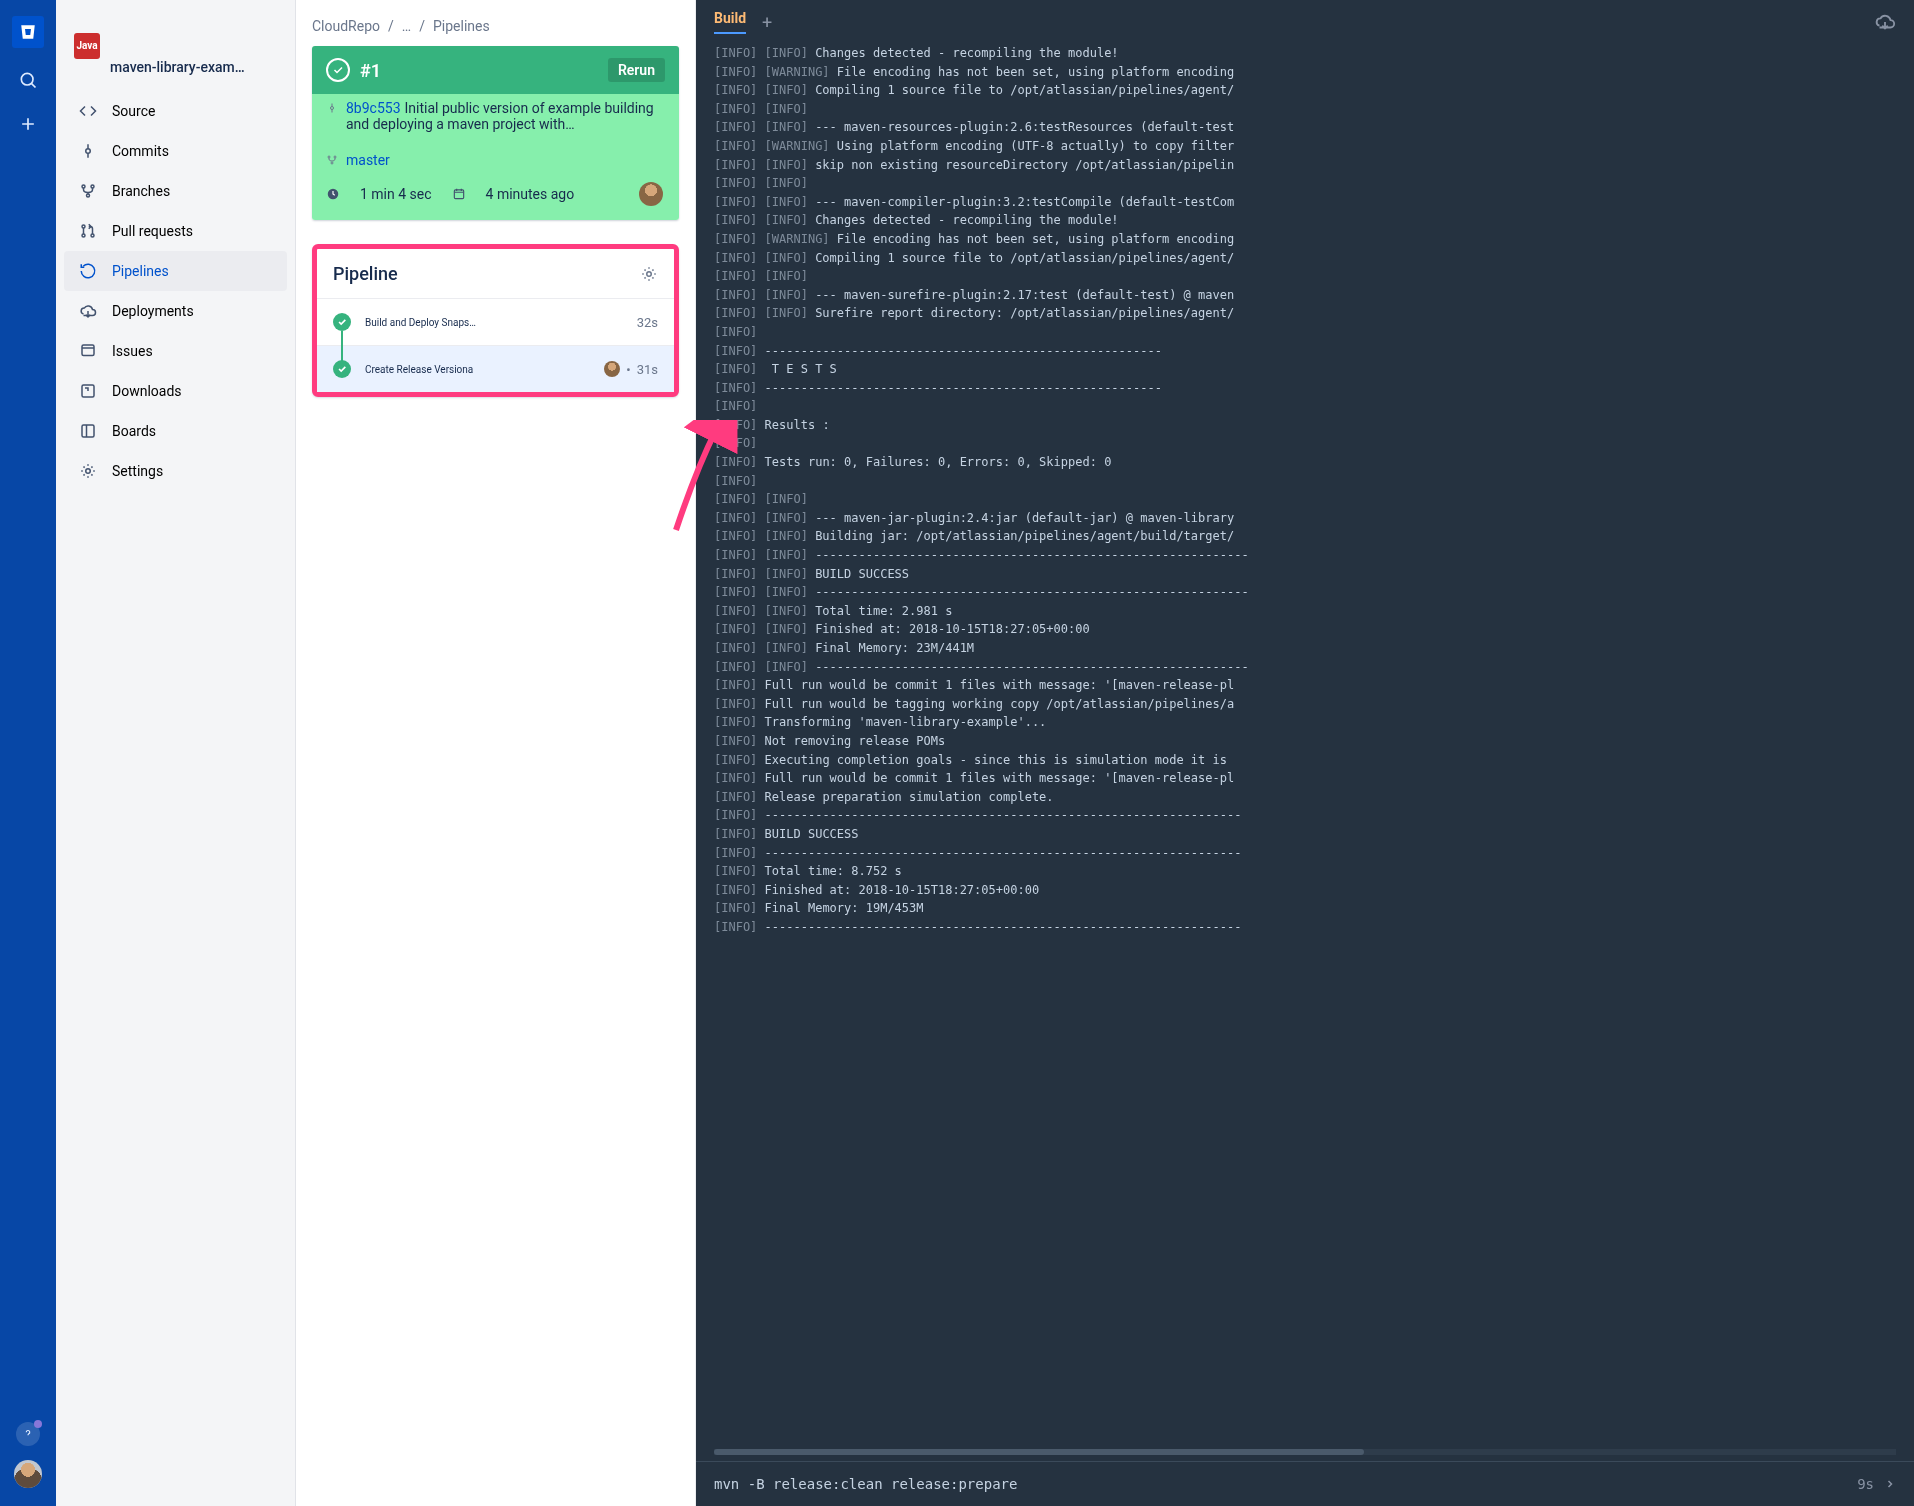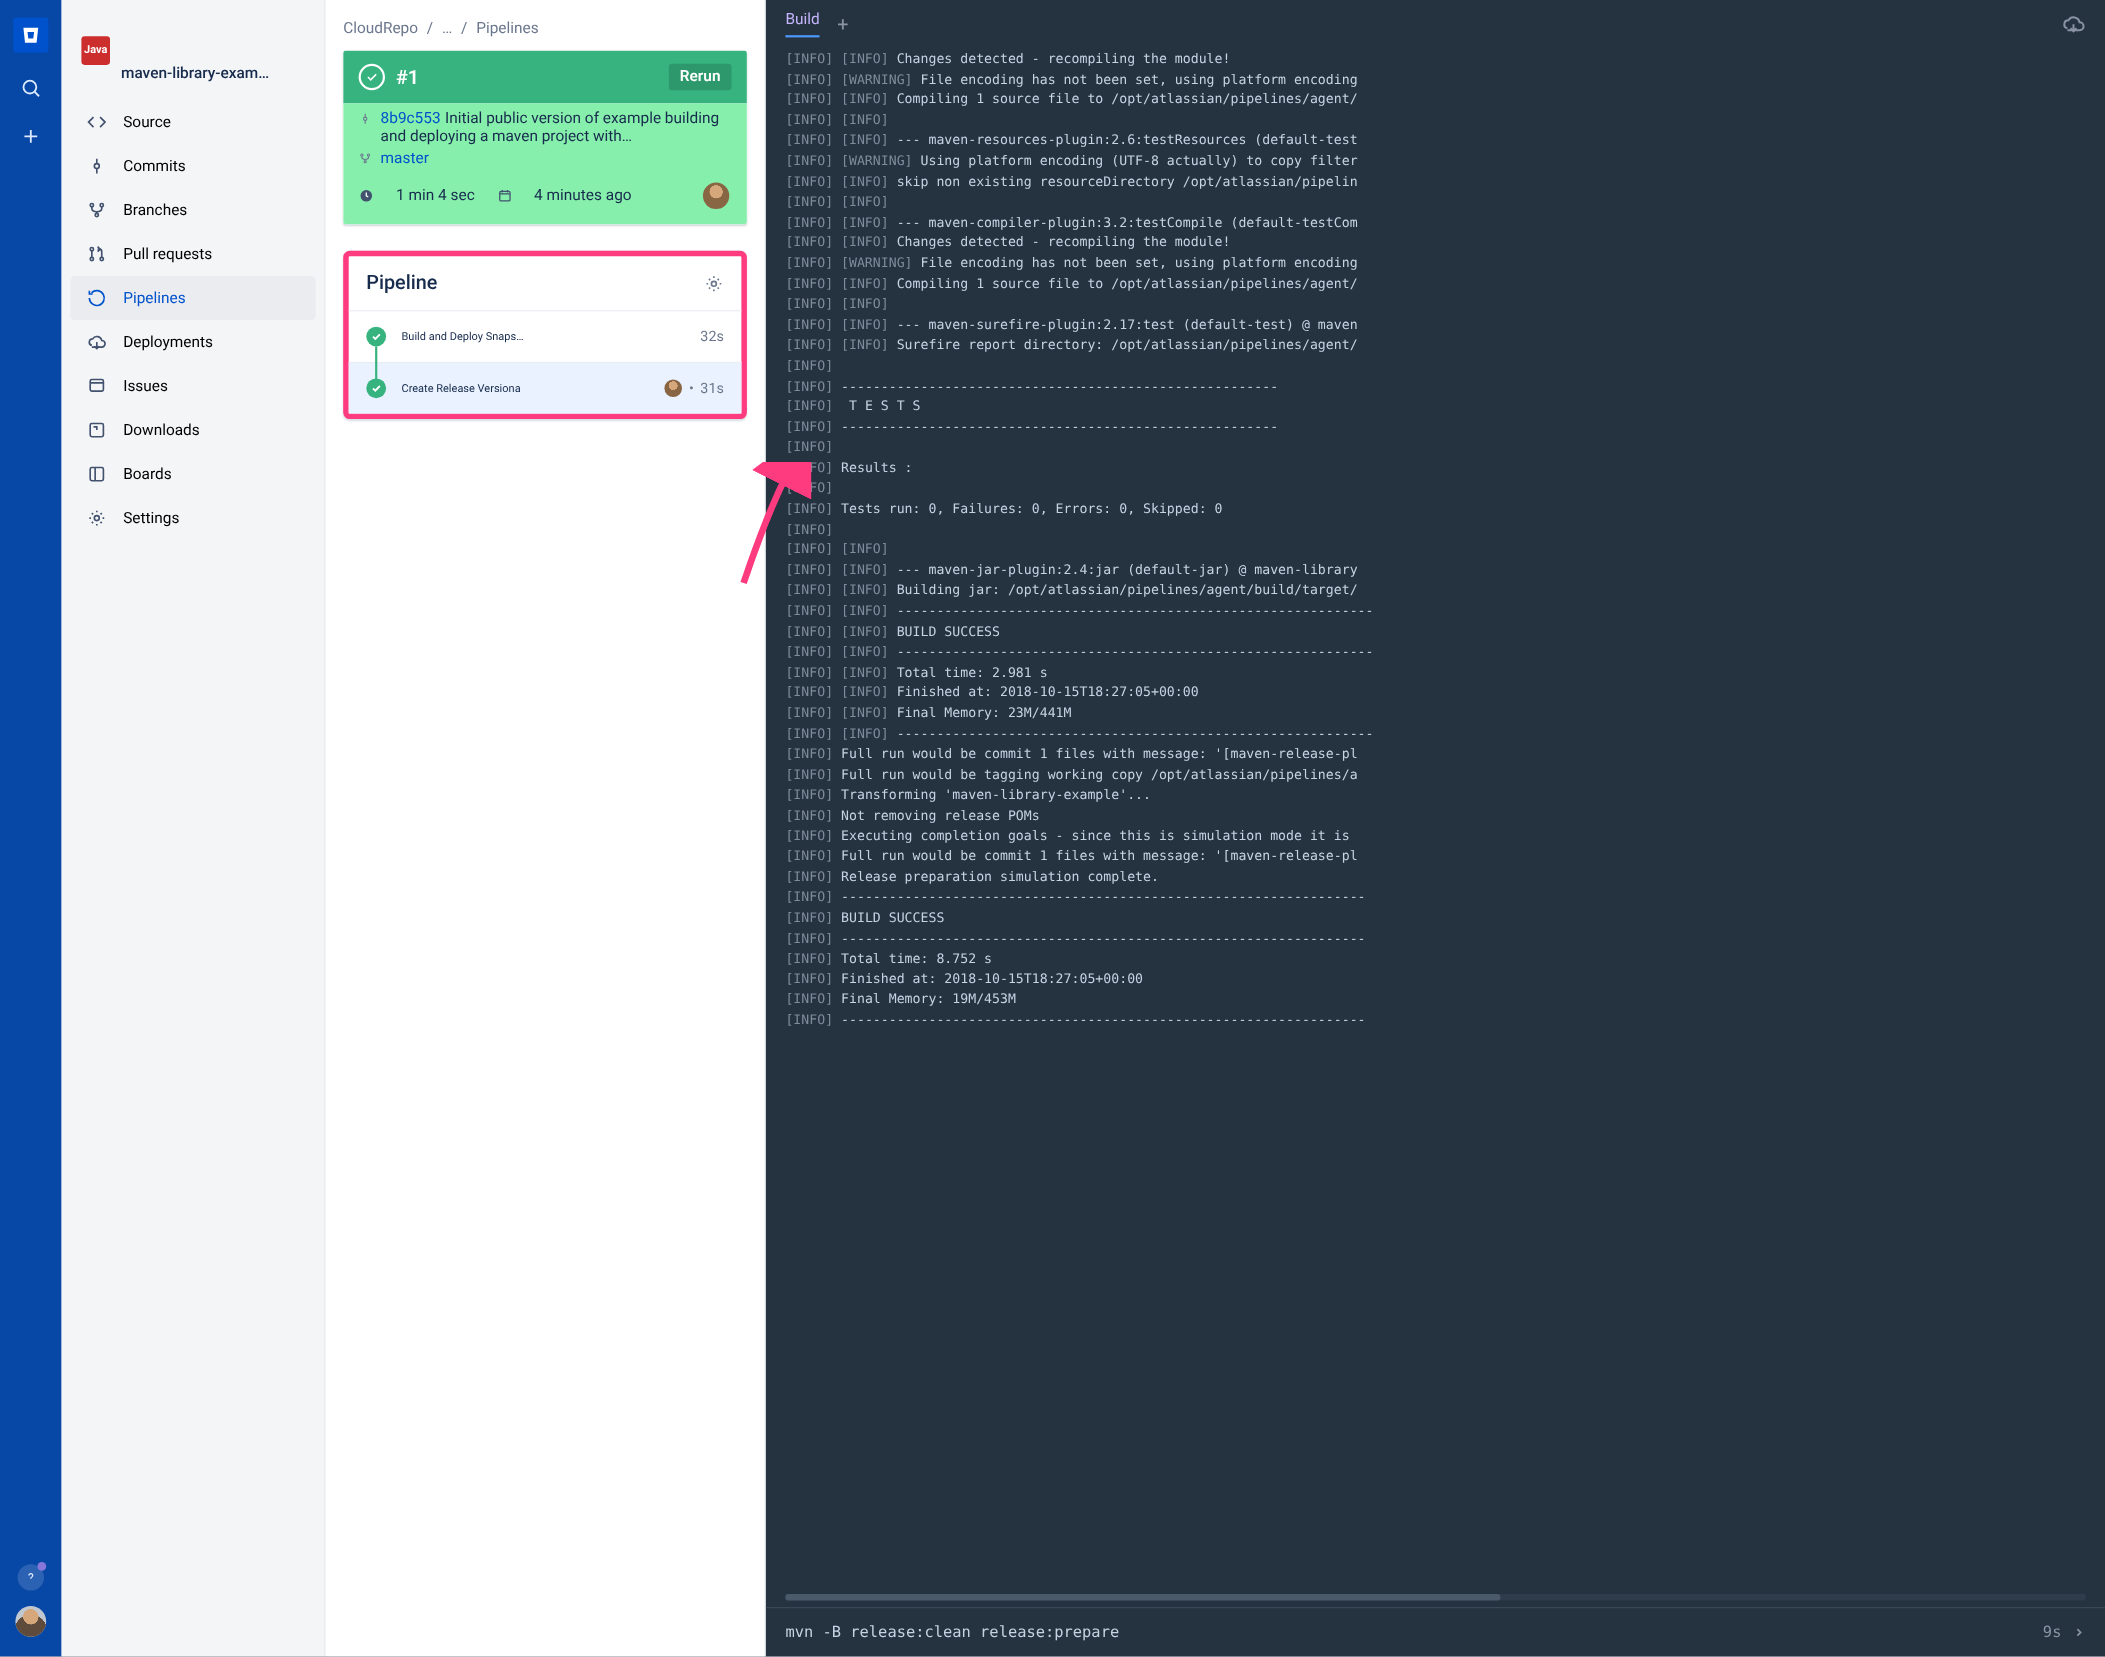--- a/index.html
+++ b/index.html
@@ -63,21 +63,21 @@
 .breadcrumb .sep { color: #6b778c; }
 .runcard { border-radius: 3px; overflow: hidden; margin-bottom: 24px; box-shadow: 0 1px 2px rgba(9,30,66,0.2); }
 .runcard .runhead { background: #36b37e; color: #fff; display:flex; align-items:center; padding: 12px 14px; gap: 10px; }
 .runcard .runhead .status { width: 24px; height: 24px; border: 2px solid #fff; border-radius: 50%; display:flex; align-items:center; justify-content:center; }
 .runcard .runhead .title { font-weight: 600; font-size: 18px; flex: 1; }
 .runcard .runhead .rerun { background: rgba(0,0,0,0.15); padding: 4px 10px; border-radius: 3px; font-weight: 600; cursor:pointer; }
 .runcard .body { padding: 6px 16px 14px 14px; background: #86efac; }
 .runcard .commitrow { display: flex; gap: 8px; align-items: flex-start; color: #172b4d; font-size: 14px; }
 .runcard .commitrow .ci { color:#6b778c; flex-shrink:0; margin-top:2px;}
 .runcard .commitrow .chash { color: #0052cc; margin-right: 4px; }
-.runcard .branch { margin-top: 4px; display:flex; gap:8px; align-items:center; }
+.runcard .branch { margin-top: 20px; display:flex; gap:8px; align-items:center; }
 .runcard .branch a { color: #0052cc; text-decoration: none; }
 .runcard .meta { margin-top: 14px; display:flex; gap: 20px; align-items:center; color:#172b4d; font-size: 14px;}
 .runcard .meta .avatar { margin-left: auto; width: 24px; height: 24px; border-radius: 50%; background: radial-gradient(circle at 50% 35%, #d6a77a 30%, #864 31% 100%); }
 
 .pipelinebox {
   border: 5px solid #ff3b7f;
   border-radius: 6px;
   background: #fff;
   box-shadow: 0 1px 2px rgba(9,30,66,0.15);
 }
@@ -106,21 +106,21 @@
 
 
 .logpanel {
   flex: 1;
   background: #253240;
   color: #c5d3e2;
   display: flex;
   flex-direction: column;
 }
 .loghead { display:flex; align-items:center; padding: 10px 18px 0 18px; gap: 16px; }
-.loghead .tab { color: #c4b5fd; border-bottom: 2px solid #4c9aff; padding-bottom: 6px; font-weight: 400; }
+.loghead .tab { color: #fdba74; border-bottom: 2px solid #4c9aff; padding-bottom: 6px; font-weight: 700; }
 .loghead .plus { color: #8993a4; font-size: 18px; cursor:pointer; }
 .loghead .cloud { margin-left:auto; color:#8993a4; }
 .loglines { flex:1; overflow: hidden; padding: 10px 0 0 18px; font-family: "SFMono-Regular", Consolas, Menlo, monospace; font-size: 12px; line-height: 1.55; white-space: pre; }
 .loglines .info { color: #7e8b9a; }
 .loglines .w { color: #c5d3e2; }
 .logfoot { border-top: 1px solid #3b4a5a; padding: 14px 18px; display:flex; align-items:center; font-family: monospace; font-size: 14px; color:#c5d3e2; }
 .logfoot .dur { margin-left:auto; color:#8993a4; display:flex; gap:10px; align-items:center; }
 .scrollbar { height: 6px; background: #2e3c4b; margin: 0 18px 6px 18px; position: relative; }
 .scrollbar::after { content: ""; position:absolute; left:0; width: 55%; top:0; bottom:0; background: #4a5a6b; border-radius: 3px; }
 svg { display: block; }

